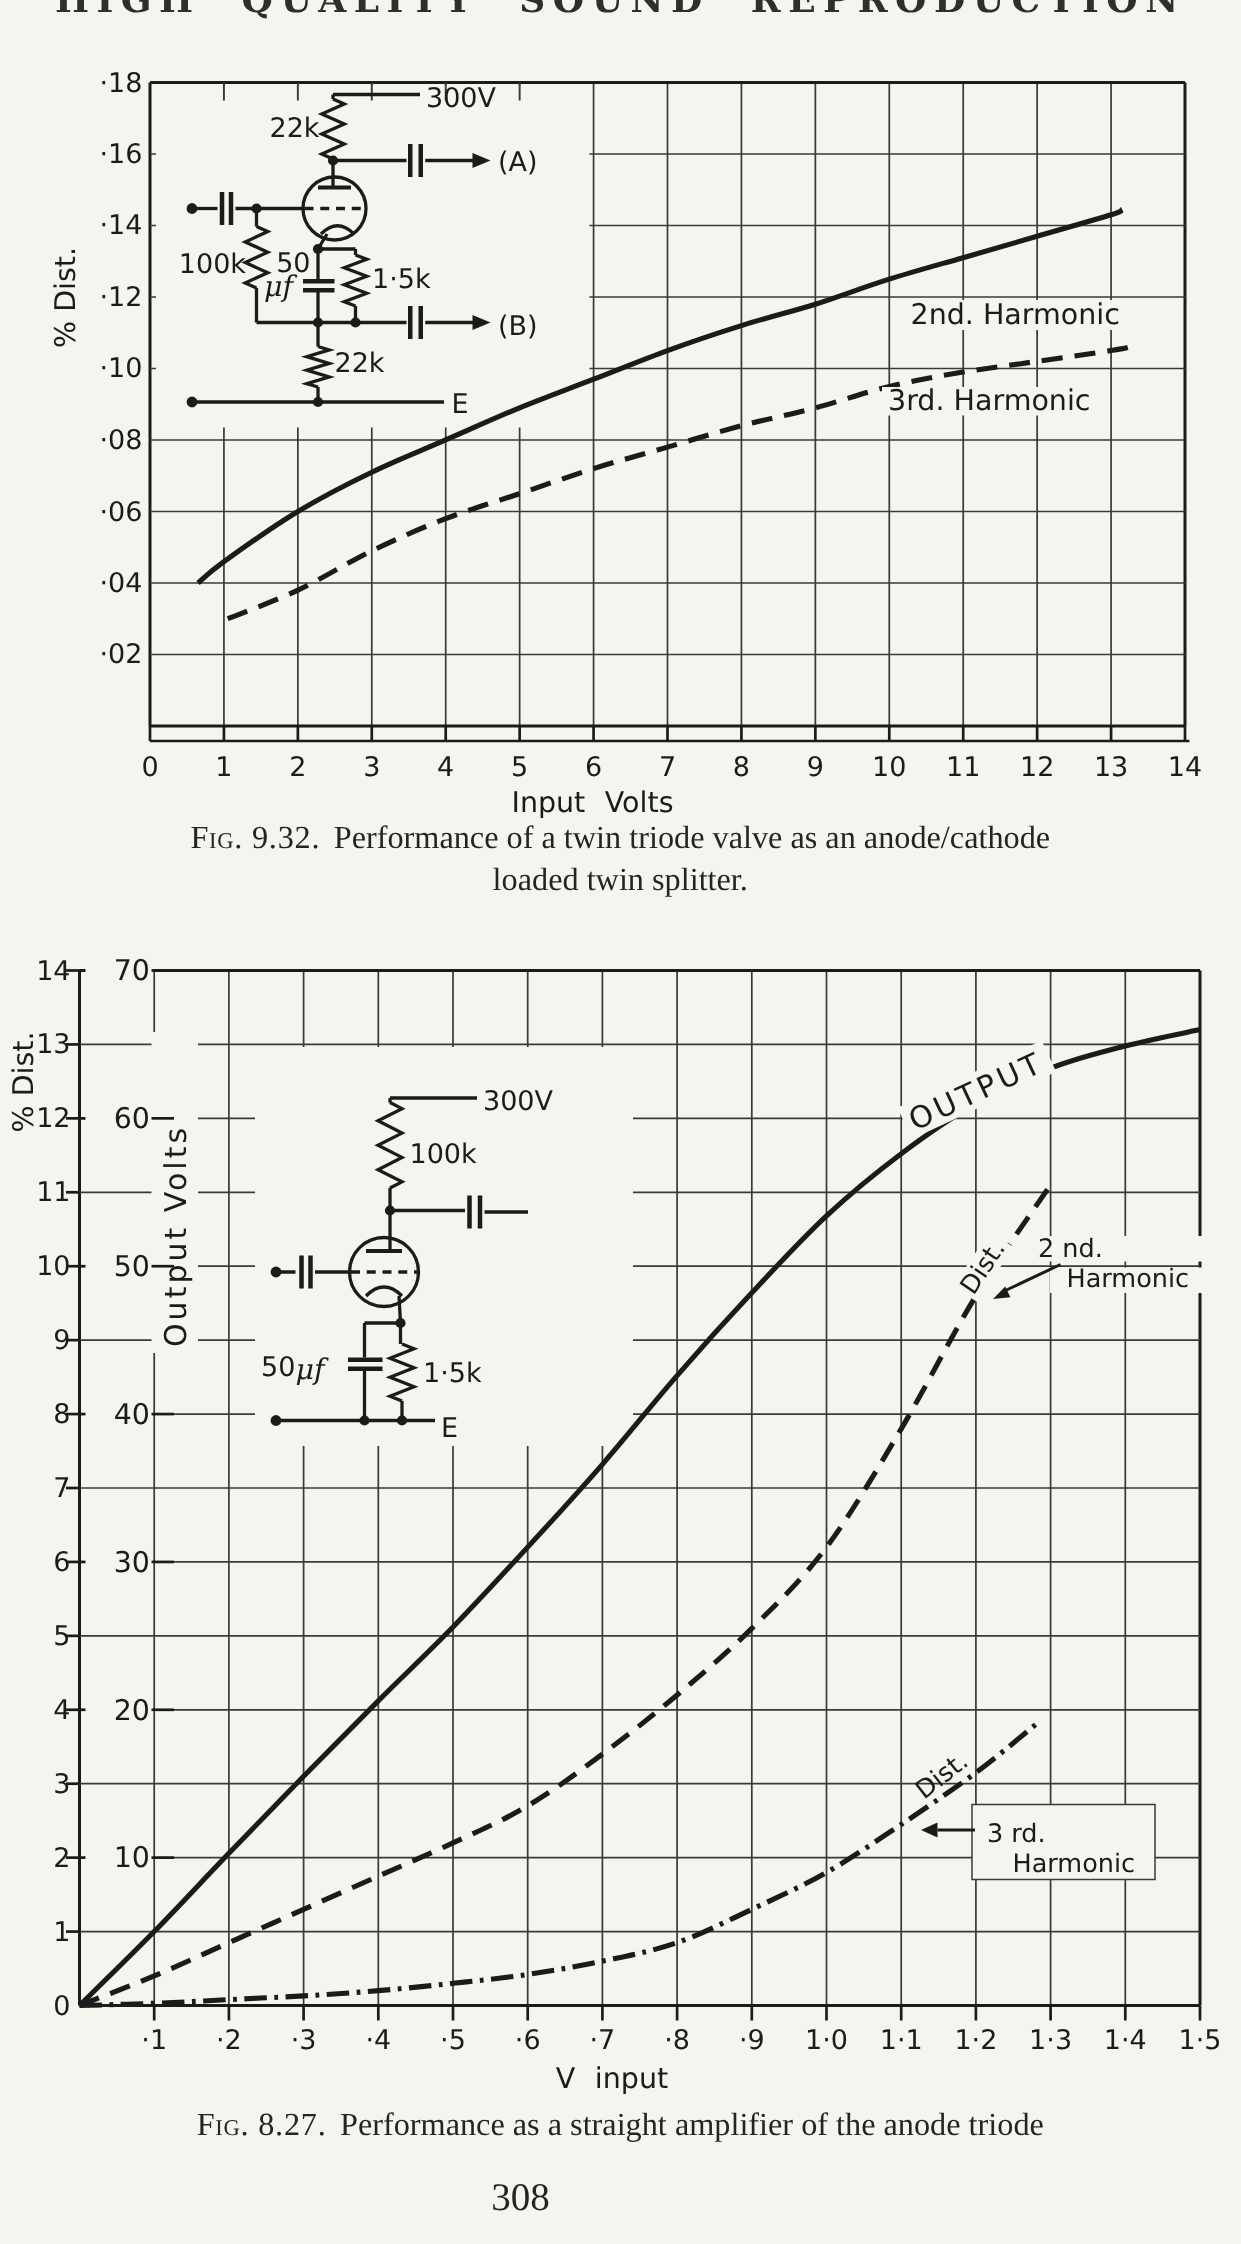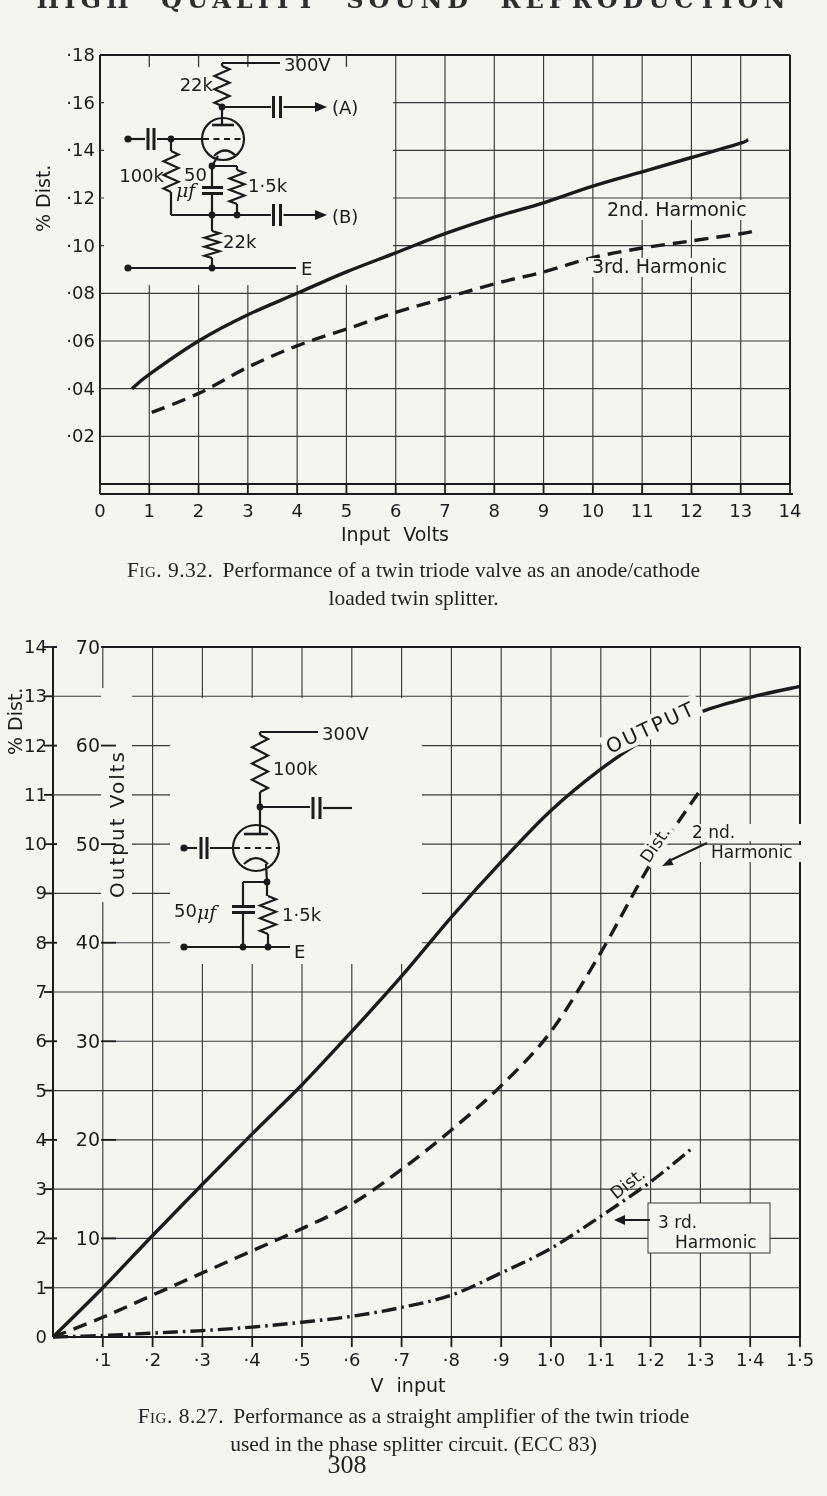--- a/index.html
+++ b/index.html
@@ -372,23 +372,22 @@
         <rect x="57" y="633" width="45" height="26" fill="#f6f4ef"></rect>
         <line x1="101" y1="647" x2="116" y2="647" stroke="#1b1b1b" stroke-width="1.8"></line>
         <text x="100" y="653.5" text-anchor="end" class="num" style="font-size:19px">70</text>
       </g>
     <text class="rot" transform="translate(22,755) rotate(-90)">% Dist.</text>
     <text class="rot" transform="translate(124,898) rotate(-90)" style="font-size:20px;letter-spacing:2px">Output Volts</text>
     <text class="axlab" x="408" y="1392" text-anchor="middle">V input</text>
   </g>
 </svg>
 
-<div class="caption" style="top:556px">
+<div class="caption" style="top:544px">
   <span class="figno">Fig. 9.32.</span><span>Performance of a twin triode valve as an anode/cathode</span><br>
   <span>loaded twin splitter.</span>
 </div>
 
 <div class="caption" style="top:1402px">
-  <span class="figno">Fig. 8.27.</span><span>Performance as a straight amplifier of the twin triode</span><br>
-  <span>used in the phase splitter circuit.  (ECC 83)</span>
+  <span class="figno">Fig. 8.27.</span><span>Performance as a straight amplifier of the anode triode</span><br>
 </div>
 
 <div class="page-number">308</div>
 
 </body></html>

